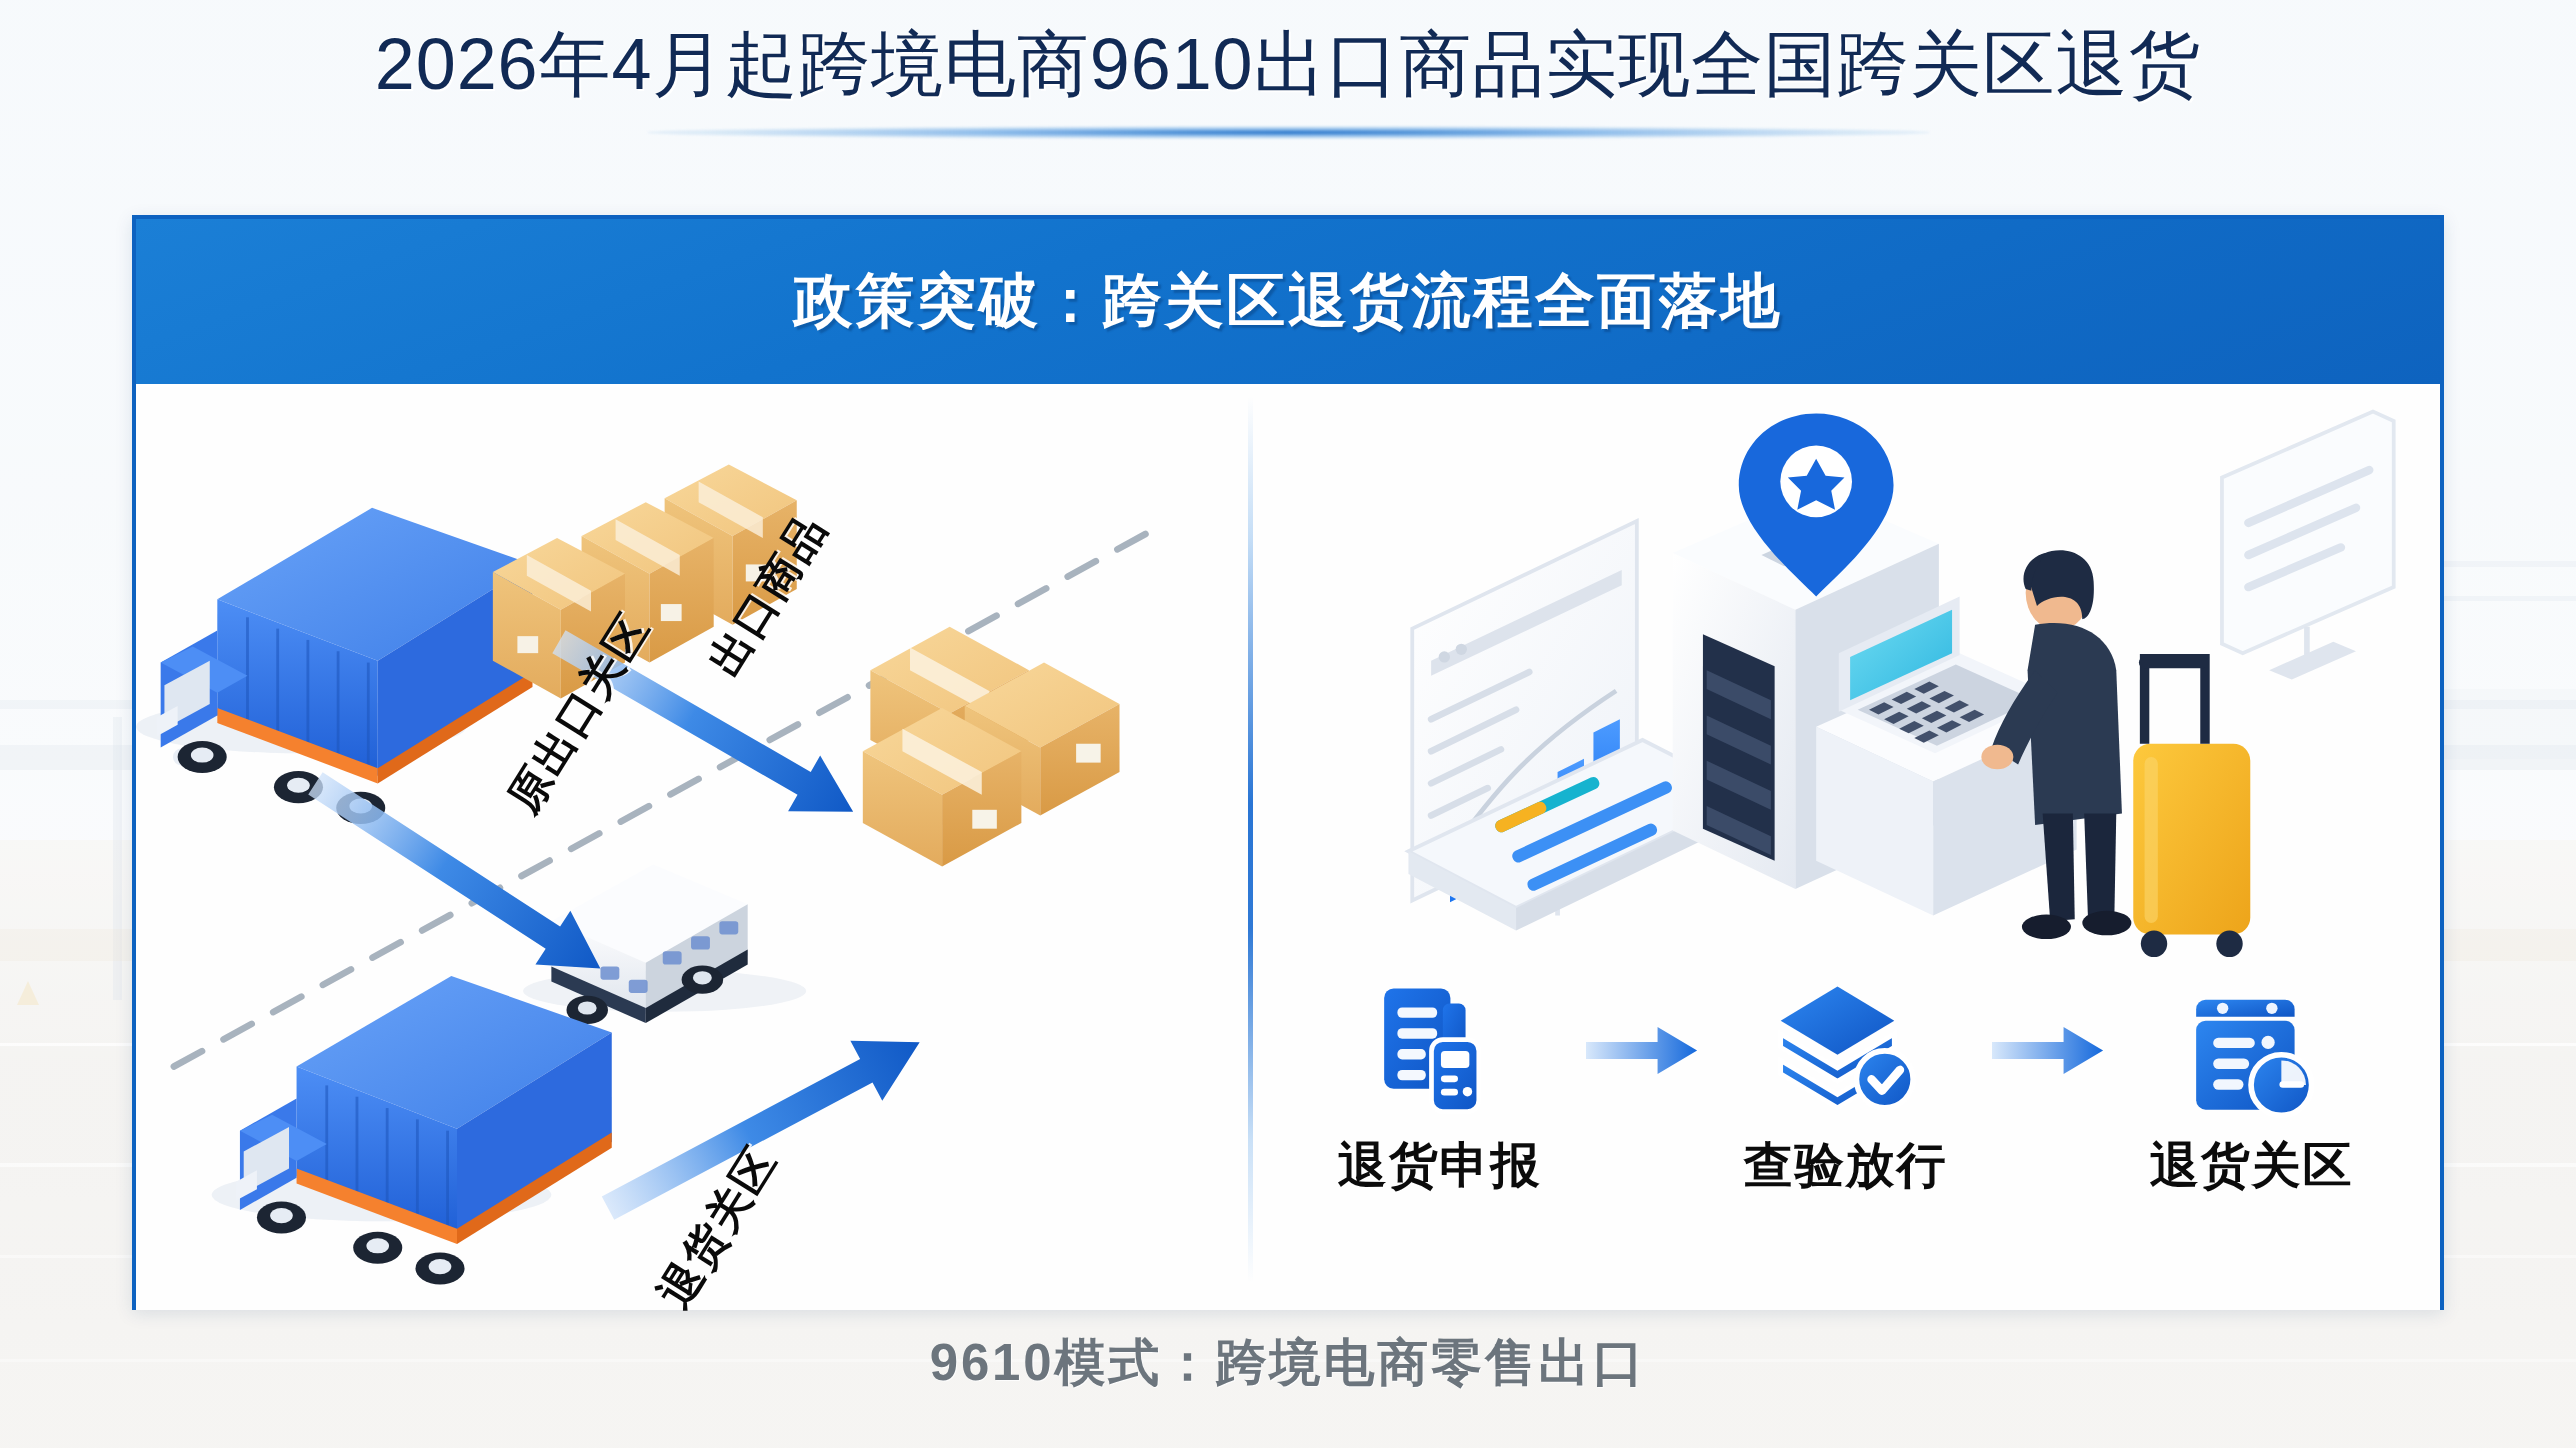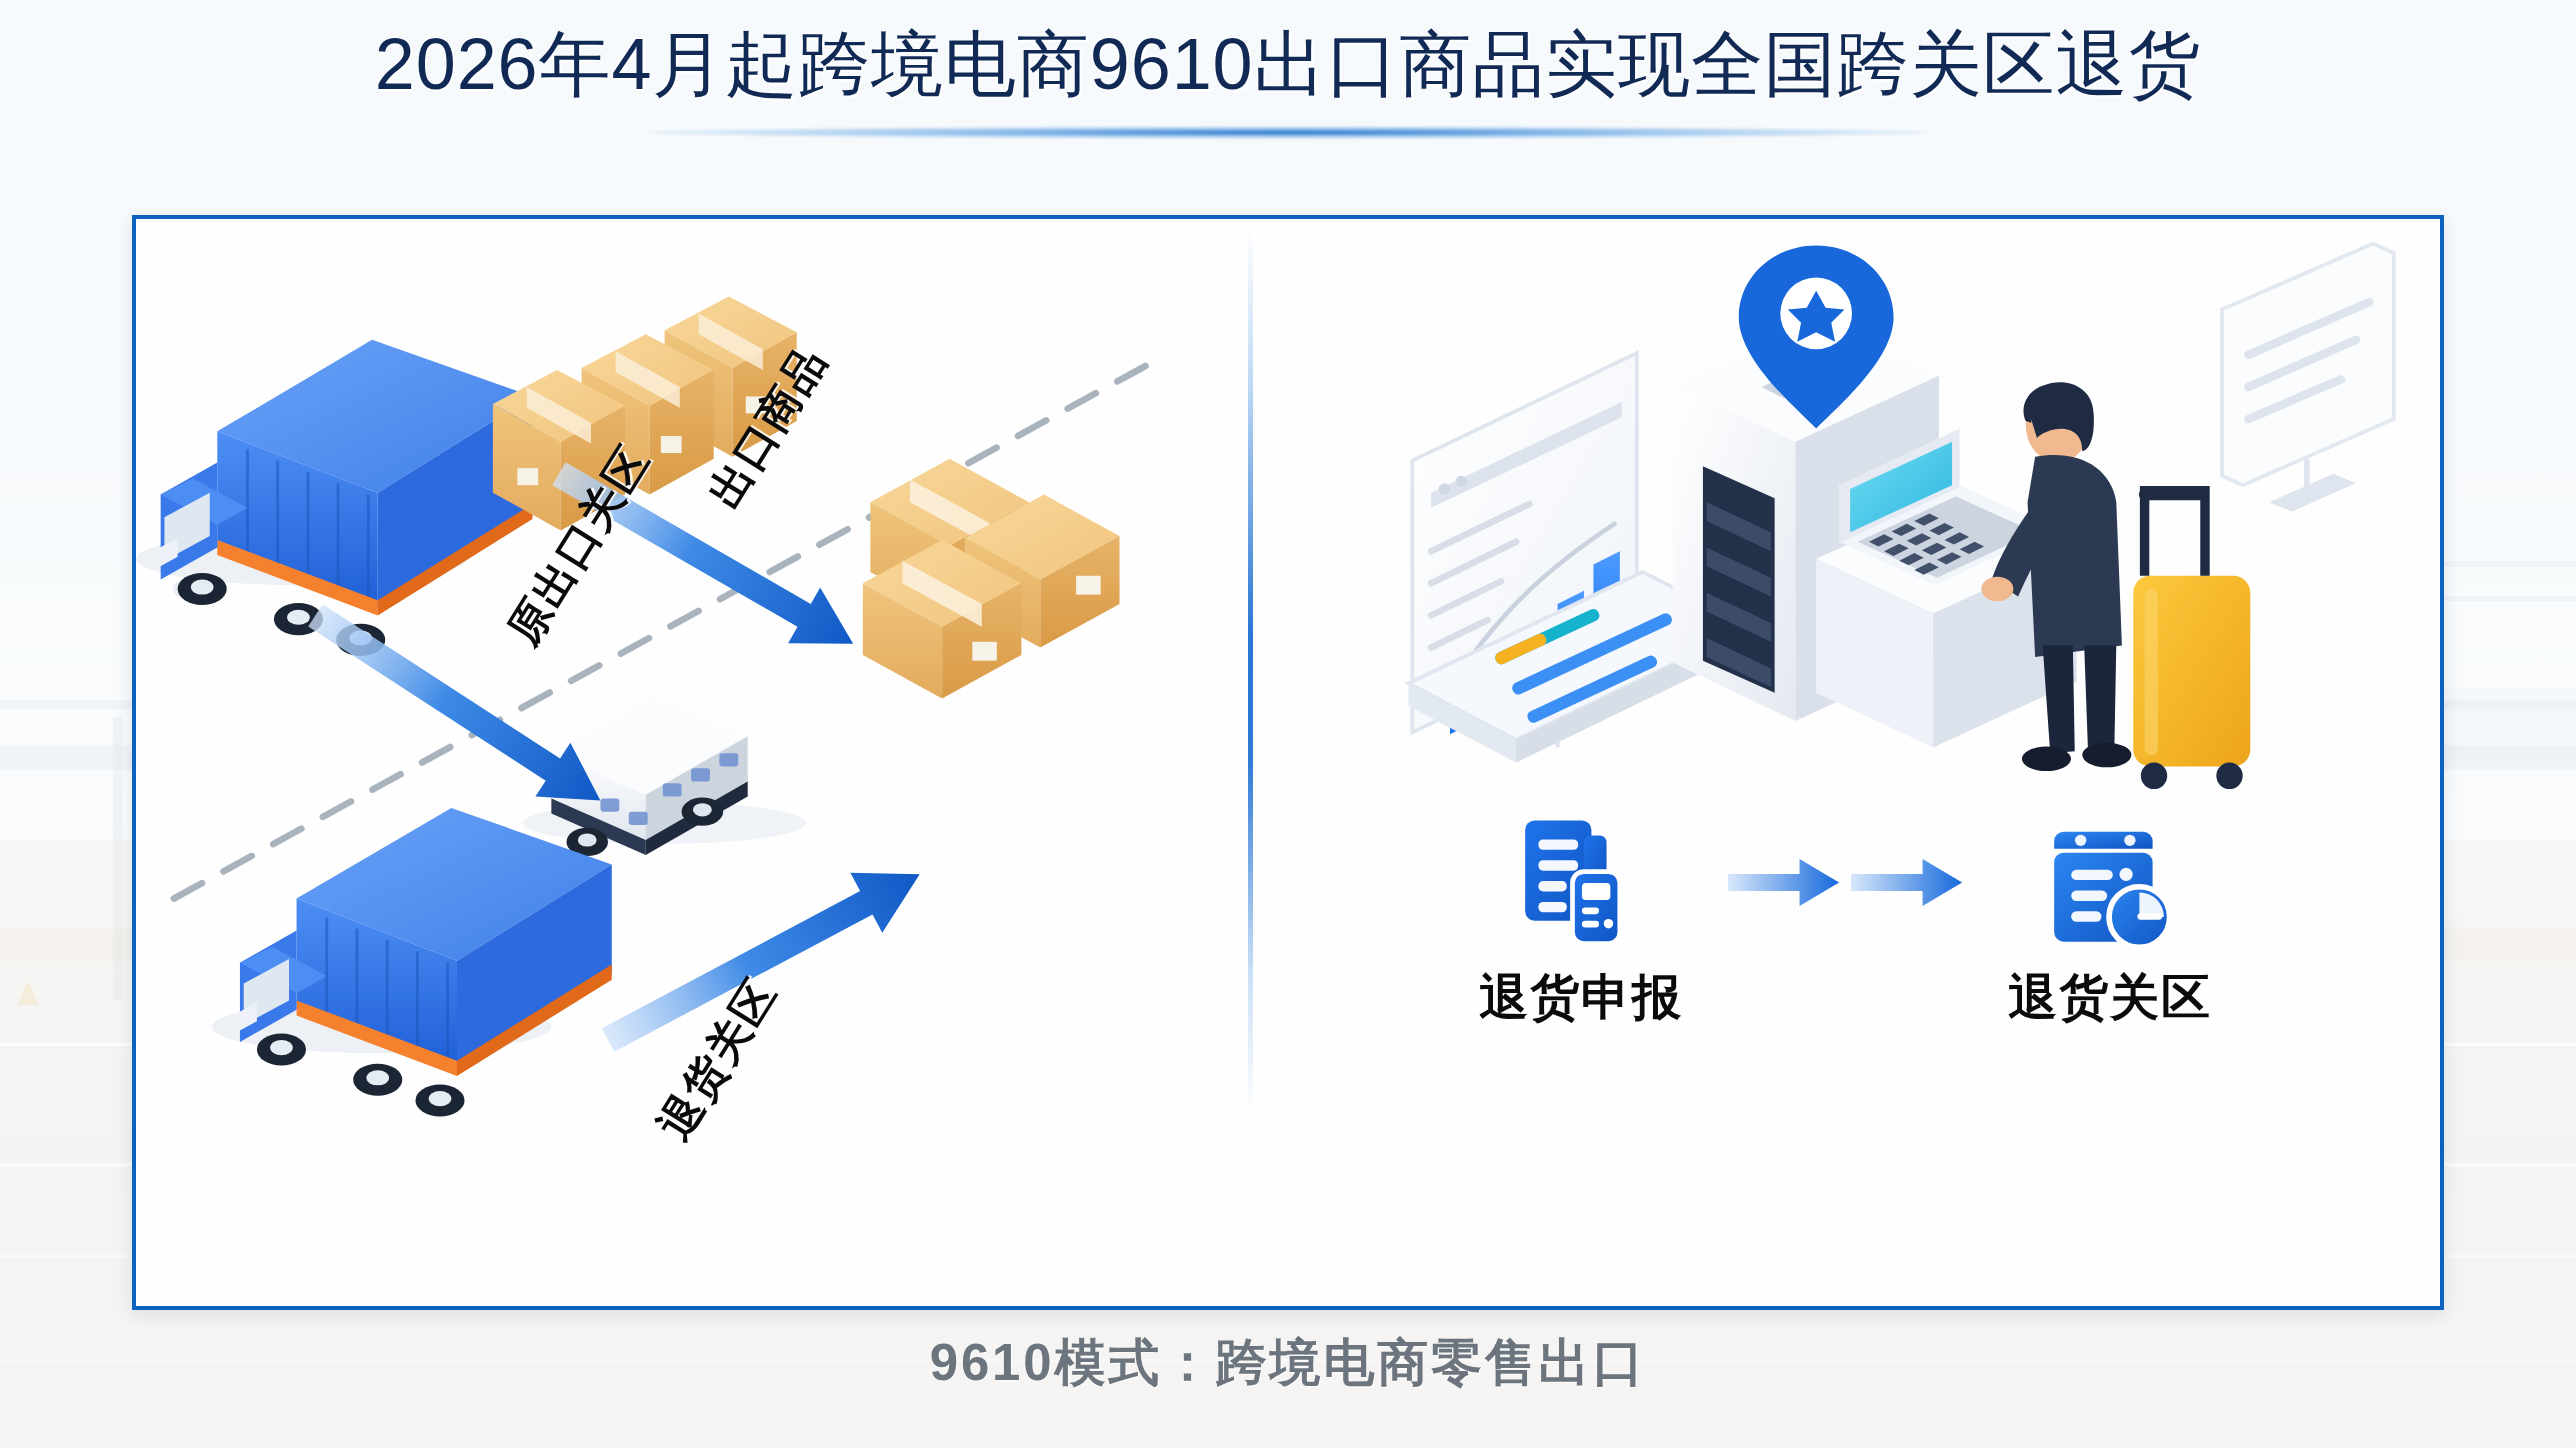--- a/index.html
+++ b/index.html
@@ -159,20 +159,23 @@
   <div class="wash"></div>
 </div>
 
 <div id="title-wrap">
   <div id="main-title">2026年4月起跨境电商9610出口商品实现全国跨关区退货</div>
   <div id="title-underline"></div>
 </div>
 
 <div id="card">
 
+  <div id="card-header">
+    <div id="card-subtitle">政策突破：跨关区退货流程全面落地</div>
+  </div>
 
   <div id="card-body">
 
     <div id="divider"></div>
 
     <div id="left-panel">
       <div id="left-stage">
 
         <svg class="iso-svg" style="left:0;top:0;" width="1112" height="923" viewBox="0 0 1178 978">
           <defs>
@@ -529,20 +532,38 @@
             <defs>
               <linearGradient id="sa1" x1="0" y1="0" x2="1" y2="0">
                 <stop offset="0" stop-color="#d8e8fb"></stop>
                   <stop offset="1" stop-color="#1569dc"></stop>
               </linearGradient>
             </defs>
             <polygon points="0,18 76,18 76,2 118,27 76,52 76,36 0,36" fill="url(#sa1)"></polygon>
           </svg>
         </div>
 
+        <div class="step">
+          <div class="step-icon">
+            <svg width="142" height="142" viewBox="0 0 150 150">
+              <defs>
+                <linearGradient id="ic2" x1="0" y1="0" x2="1" y2="1">
+                  <stop offset="0" stop-color="#2d86f0"></stop>
+                    <stop offset="1" stop-color="#0f55c4"></stop>
+                </linearGradient>
+              </defs>
+              <polygon points="66,8 126,44 66,80 6,44" fill="url(#ic2)"></polygon>
+              <polygon points="6,58 66,94 126,58 126,72 66,108 6,72" fill="url(#ic2)" stroke="#ffffff" stroke-width="5"></polygon>
+              <polygon points="6,86 66,122 126,86 126,100 66,136 6,100" fill="url(#ic2)" stroke="#ffffff" stroke-width="5"></polygon>
+              <circle cx="116" cy="106" r="30" fill="url(#ic2)" stroke="#ffffff" stroke-width="6"></circle>
+              <polyline points="102,106 113,118 132,96" stroke="#ffffff" stroke-width="9" fill="none" stroke-linecap="round" stroke-linejoin="round"></polyline>
+            </svg>
+          </div>
+          <div class="step-label">查验放行</div>
+        </div>
 
         <div class="step-arrow">
           <svg width="113" height="51" viewBox="0 0 120 54">
             <defs>
               <linearGradient id="sa2" x1="0" y1="0" x2="1" y2="0">
                 <stop offset="0" stop-color="#d8e8fb"></stop>
                   <stop offset="1" stop-color="#1569dc"></stop>
               </linearGradient>
             </defs>
             <polygon points="0,18 76,18 76,2 118,27 76,52 76,36 0,36" fill="url(#sa2)"></polygon>

